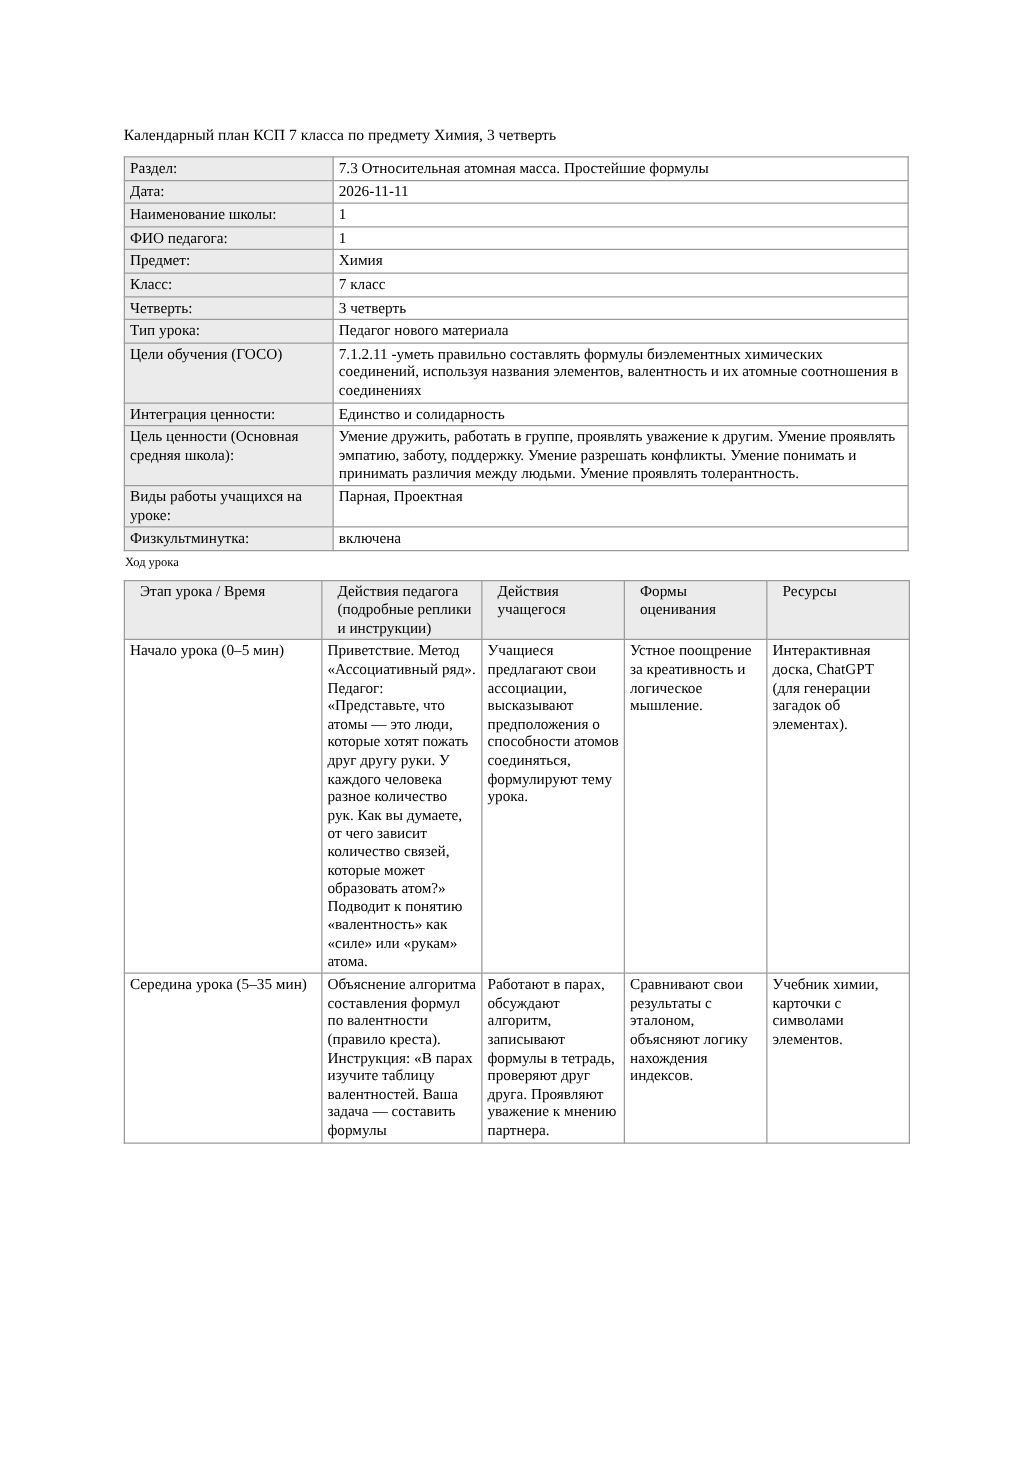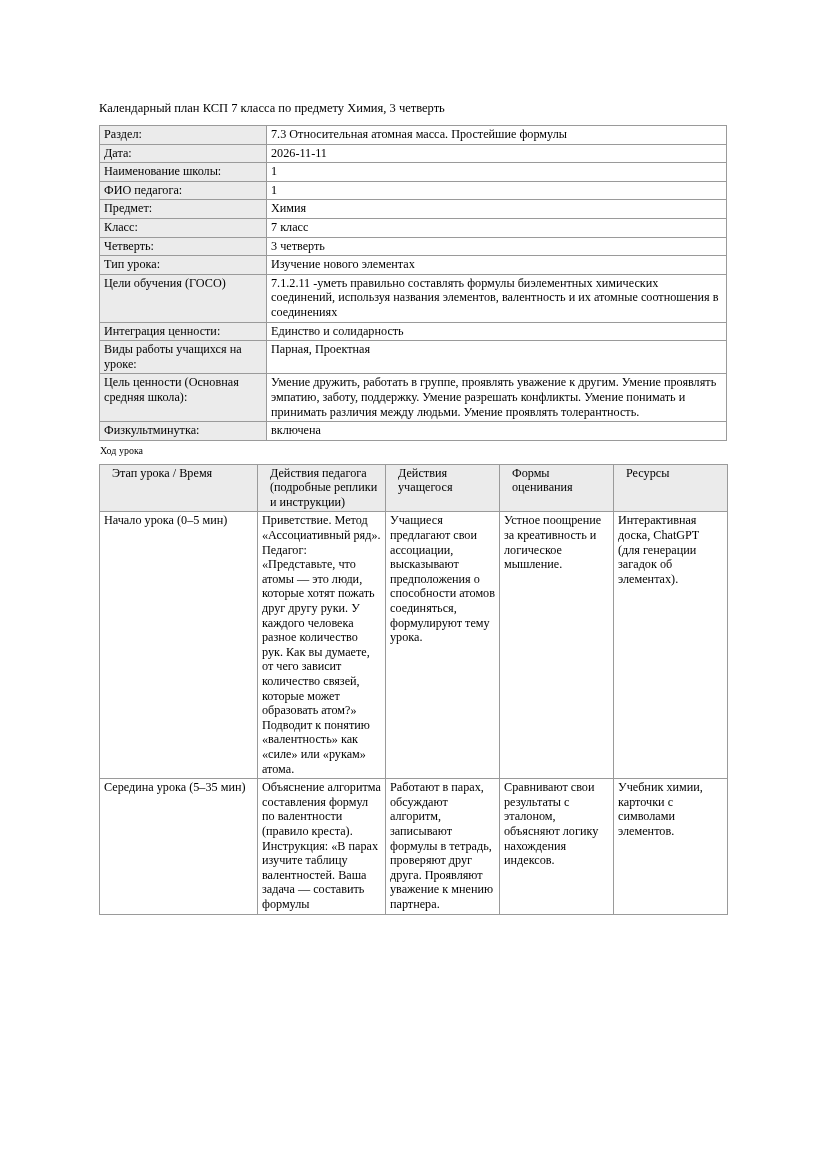--- a/index.html
+++ b/index.html
@@ -98,37 +98,37 @@
       <tr>
         <td class="label">Класс:</td>
         <td class="value">7 класс</td>
       </tr>
       <tr>
         <td class="label">Четверть:</td>
         <td class="value">3 четверть</td>
       </tr>
       <tr>
         <td class="label">Тип урока:</td>
-        <td class="value">Изучение нового элементах</td>
+        <td class="value">Педагог нового материала</td>
       </tr>
       <tr>
         <td class="label">Цели обучения (ГОСО)</td>
         <td class="value">7.1.2.11 -уметь правильно составлять формулы биэлементных химических соединений, используя названия элементов, валентность и их атомные соотношения в соединениях</td>
       </tr>
       <tr>
         <td class="label">Интеграция ценности:</td>
         <td class="value">Единство и солидарность</td>
       </tr>
       <tr>
+        <td class="label">Цель ценности (Основная средняя школа):</td>
+        <td class="value">Умение дружить, работать в группе, проявлять уважение к другим. Умение проявлять эмпатию, заботу, поддержку. Умение разрешать конфликты. Умение понимать и принимать различия между людьми. Умение проявлять толерантность.</td>
+      </tr>
+      <tr>
         <td class="label">Виды работы учащихся на уроке:</td>
         <td class="value">Парная, Проектная</td>
-      </tr>
-      <tr>
-        <td class="label">Цель ценности (Основная средняя школа):</td>
-        <td class="value">Умение дружить, работать в группе, проявлять уважение к другим. Умение проявлять эмпатию, заботу, поддержку. Умение разрешать конфликты. Умение понимать и принимать различия между людьми. Умение проявлять толерантность.</td>
       </tr>
       <tr>
         <td class="label">Физкультминутка:</td>
         <td class="value">включена</td>
       </tr>
     </tbody>
   </table>
 
   <div class="section-caption">Ход урока</div>
 

